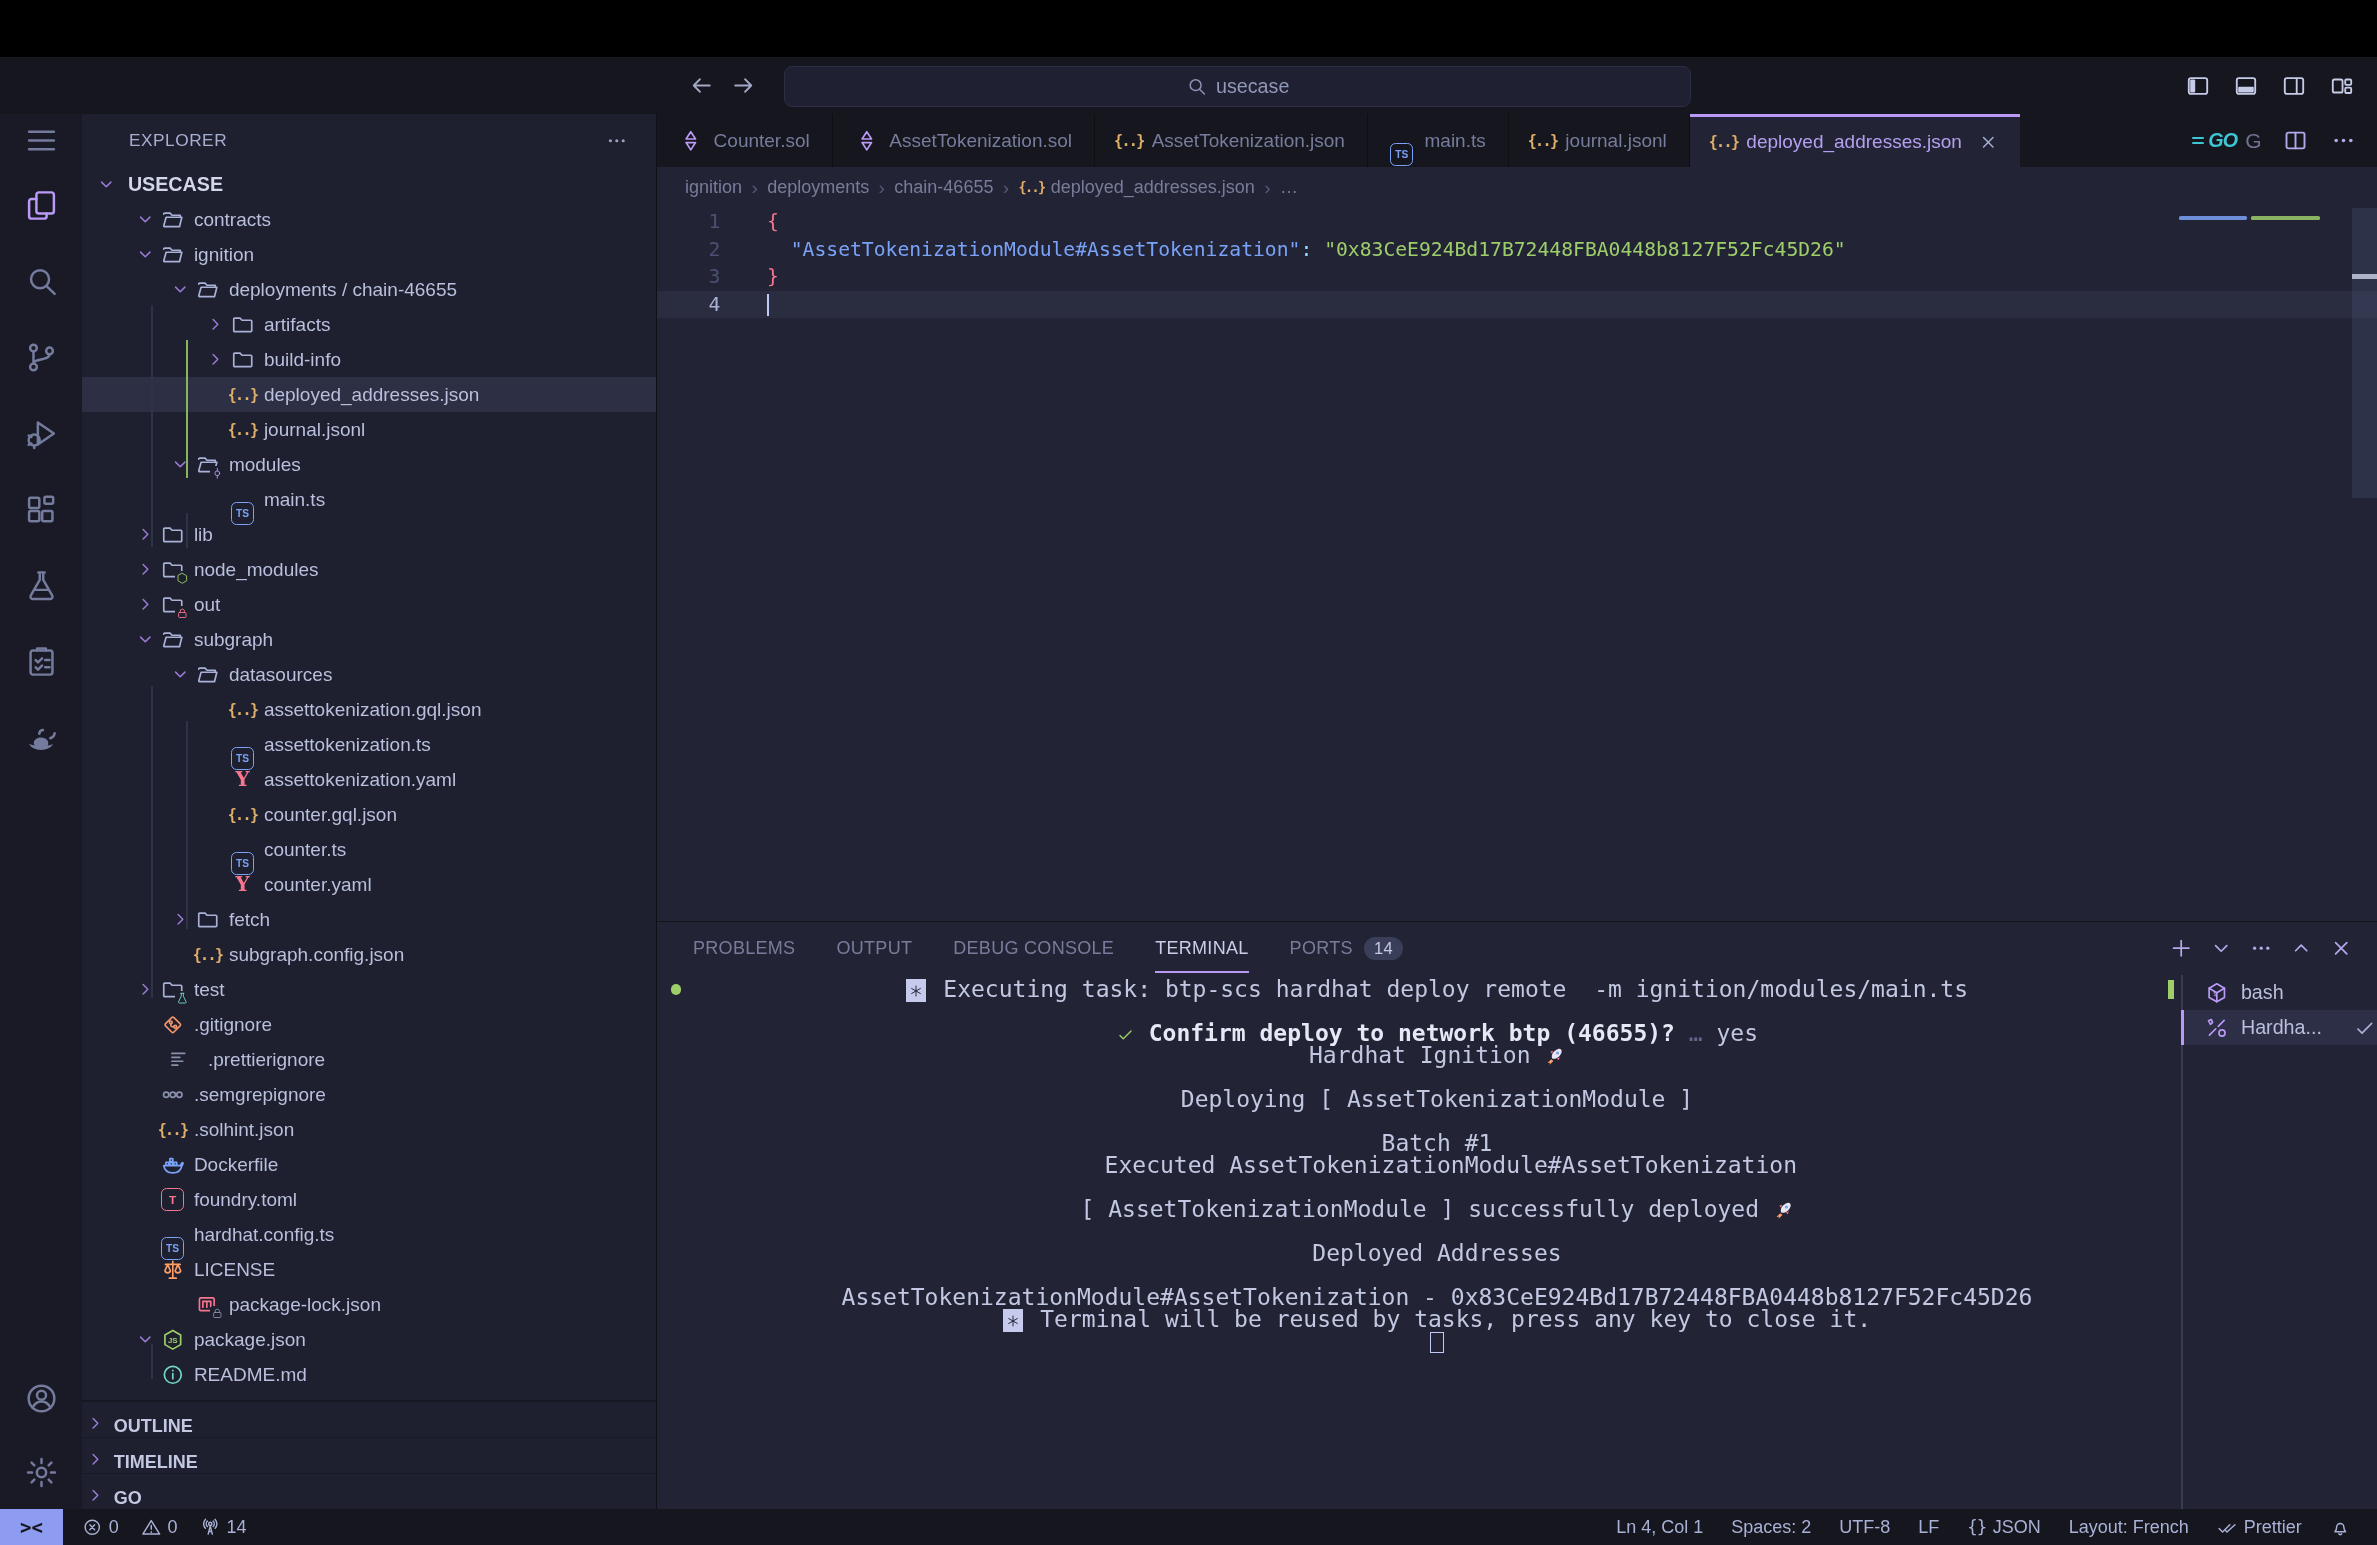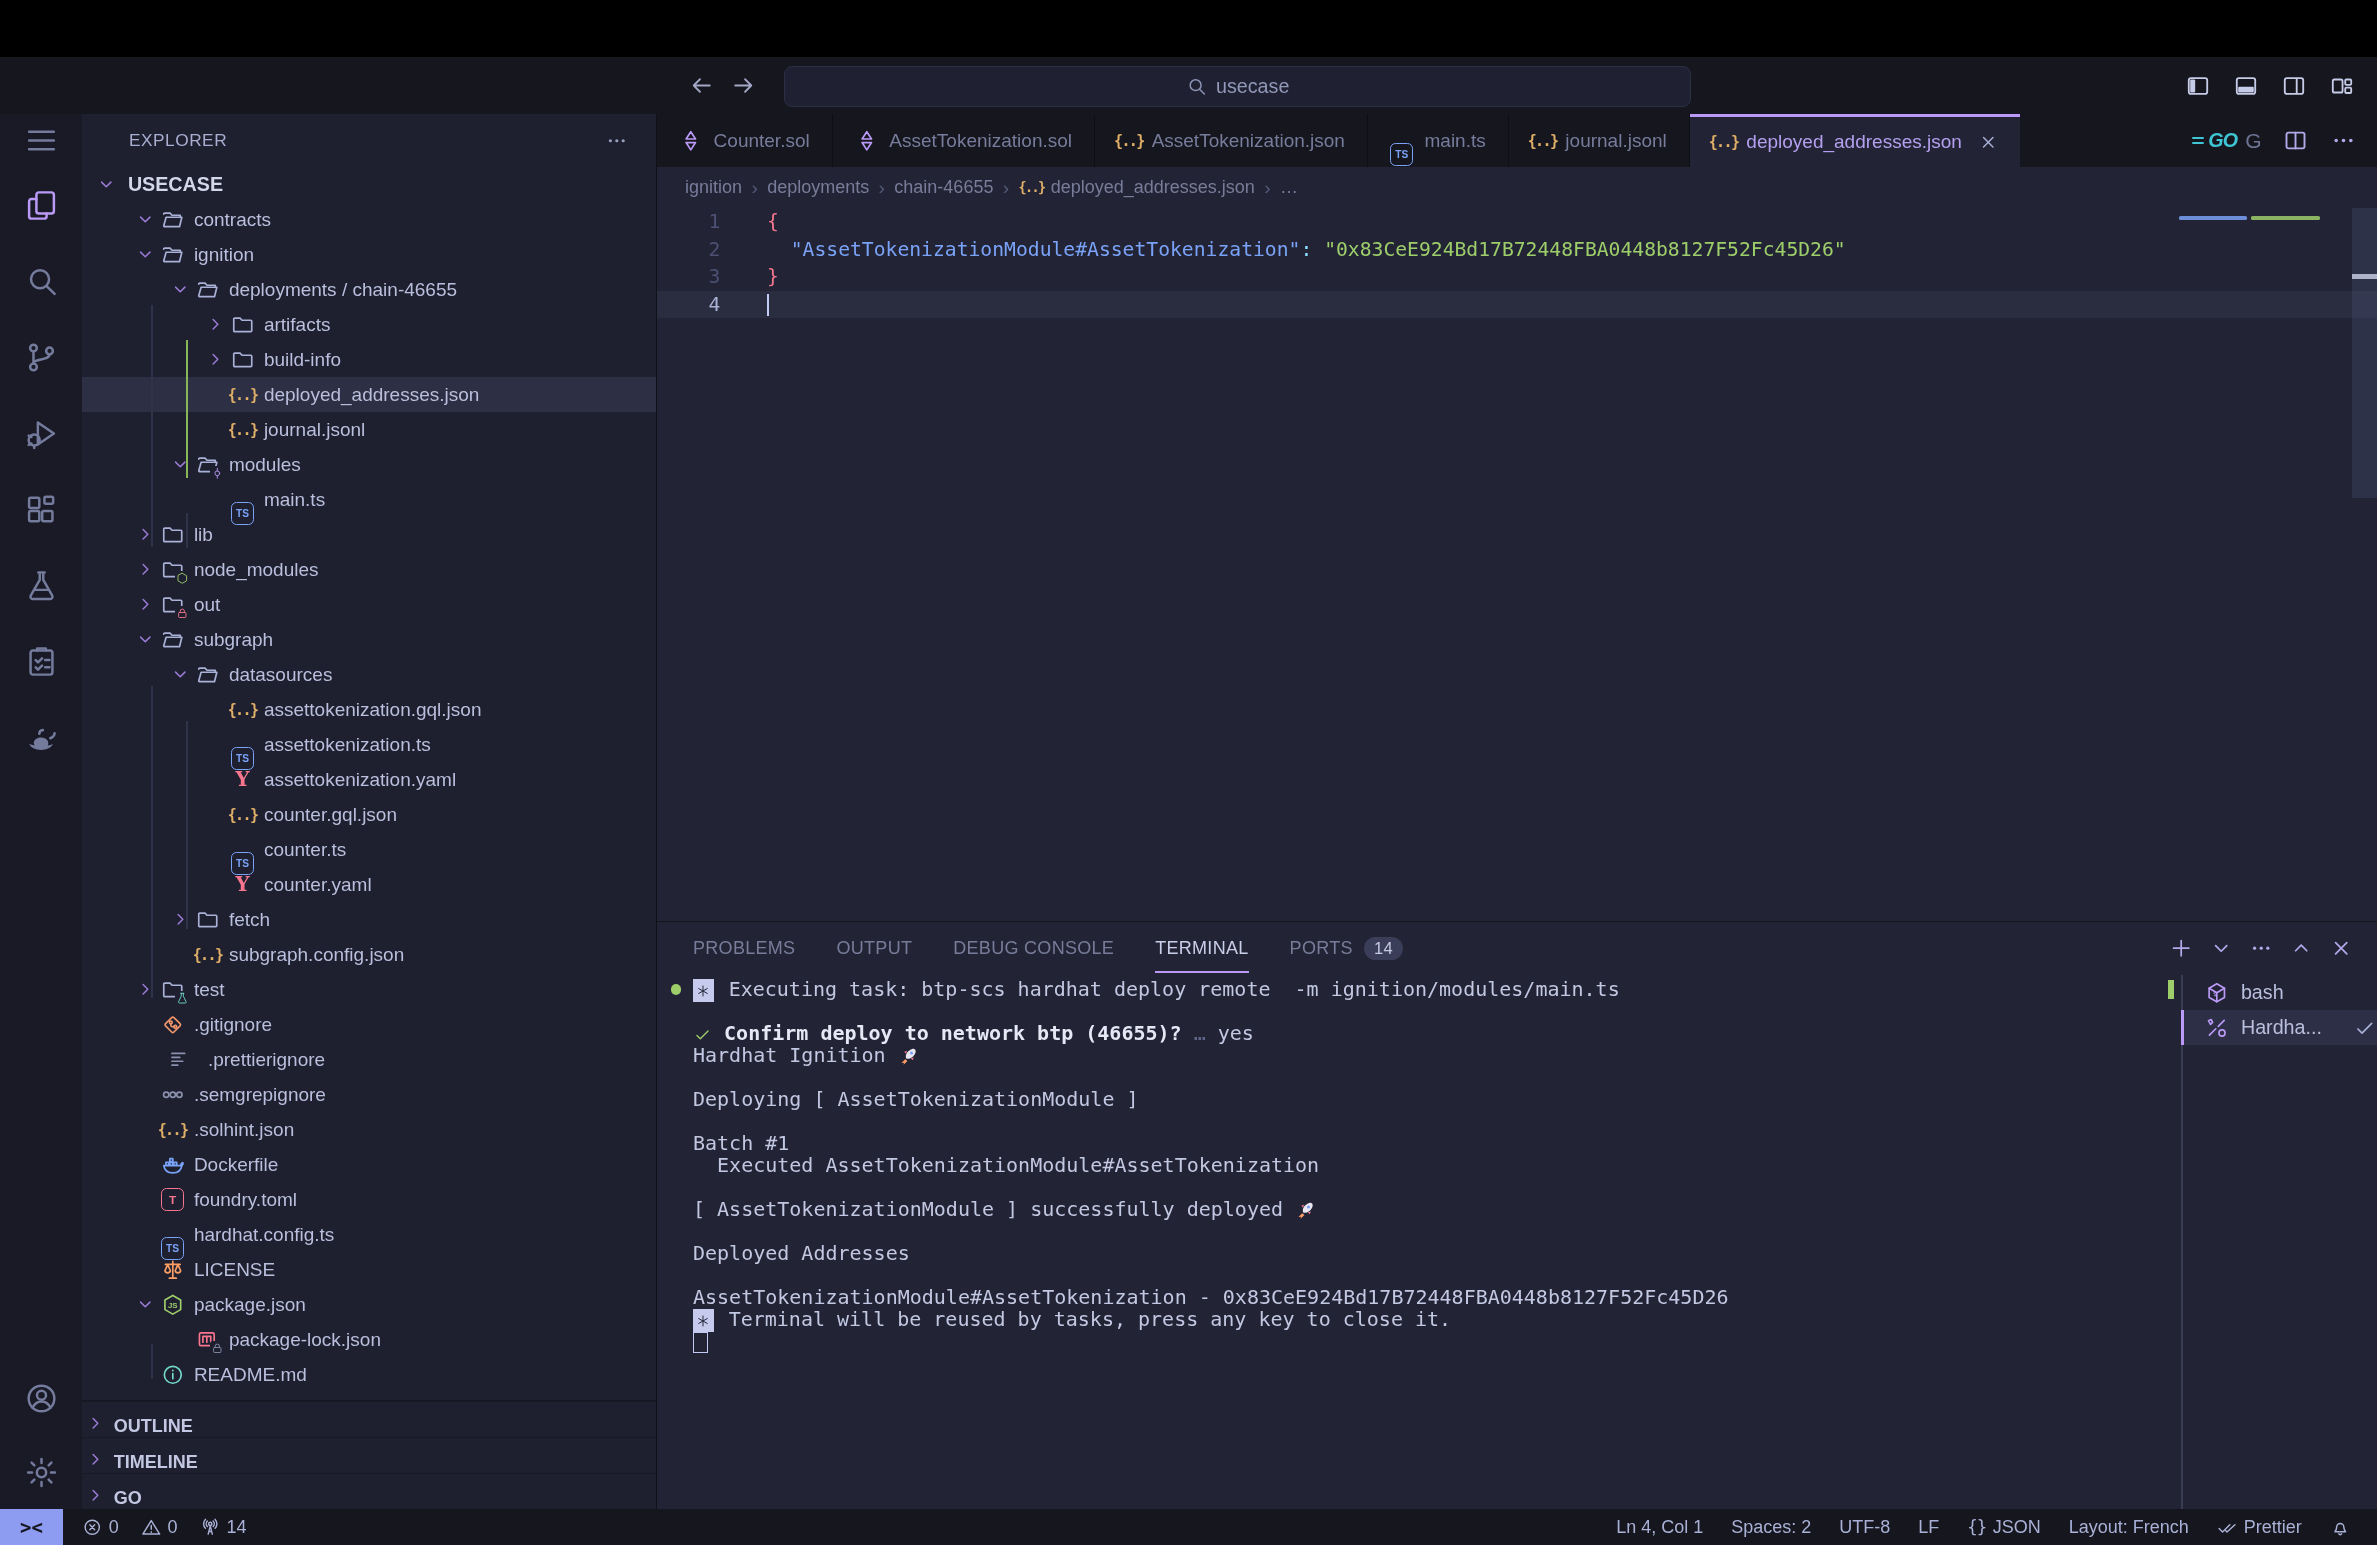--- a/index.html
+++ b/index.html
@@ -93,21 +93,21 @@
   #ptabs{display:flex;align-items:center;gap:41px;height:100%;}
   .ptab{position:relative;height:100%;display:flex;align-items:center;gap:11px;font-size:18px;letter-spacing:0.3px;
         color:#787c99;cursor:pointer;}
   .ptab.active{color:#c9cee8;}
   .ptab.active::after{content:"";position:absolute;left:0;right:0;bottom:1.6px;height:2.4px;background:#bb9af7;}
   .pbadge{background:#3a3e58;color:#c5cae3;border-radius:14px;font-size:16.5px;padding:2.4px 10.2px;}
   #pacts{display:flex;align-items:center;gap:15.7px;color:#b3a9ea;}
   #pacts .tact{width:24.4px;height:24.4px;}
   .panelbody{flex:1;display:flex;position:relative;min-height:0;}
   .term{width:1528px;padding:3.1px 0 0 36px;box-sizing:border-box;font-family:"DejaVu Sans Mono",monospace;
-        font-size:20px;color:#c3c8e2;}
+        font-size:23px;color:#c3c8e2;text-align:center;}
   .tl{height:22px;line-height:22px;white-space:pre;position:relative;}
   .tl .b{font-weight:bold;color:#e6e9f5;}
   .tl .green{color:#9ece6a;}
   .tl .dim{color:#62678a;}
   .tbadge{display:inline-flex;align-items:center;justify-content:center;background:#c6cbee;color:#222436;
           width:20.5px;height:23.6px;vertical-align:middle;margin-right:3.1px;}
   .tbadge svg{width:14px;height:14px;}
   .term-dot{position:absolute;left:-22px;top:6.3px;width:10.2px;height:10.2px;border-radius:50%;background:#9ece6a;}
   .term-cursor{display:inline-block;width:12.6px;height:19px;border:1.6px solid #c0caf5;vertical-align:middle;}
   .rocket{display:inline-block;width:20.5px;height:20.5px;vertical-align:middle;}
@@ -658,49 +658,49 @@
           <div class="tree-row" style="padding-left: 50px;">
             <span class="chev"></span>
             <span class="fi c-orange">
               <svg class="ic " viewBox="0 0 24 24" fill="none" stroke="currentColor" stroke-width="1.7" stroke-linecap="round" stroke-linejoin="round">
                 <path d="M12 3.5v17M8.5 20.5h7M4.5 6.5h15"></path>
                 <path d="M6.8 6.8L4 13a2.9 2.9 0 0 0 5.6 0zM17.2 6.8L14.4 13a2.9 2.9 0 0 0 5.6 0z"></path>
               </svg>
             </span>
             <span class="tlabel">LICENSE</span>
           </div>
+          <div class="tree-row" style="padding-left: 85px;">
+            <span class="chev"></span>
+            <span class="fi c-pink">
+              <svg class="ic " viewBox="0 0 24 24" fill="none" stroke="currentColor" stroke-width="1.7" stroke-linecap="round" stroke-linejoin="round">
+                <rect x="3.5" y="5" width="15" height="13" rx="1.5"></rect>
+                <path d="M7 14.5V8.5h8v6M11 8.5v6"></path>
+              </svg>
+              <span class="fb c-gray">
+                <svg class="ic " viewBox="0 0 24 24" fill="none" stroke="currentColor" stroke-width="1.7" stroke-linecap="round" stroke-linejoin="round">
+                  <rect x="5" y="10.5" width="14" height="9.5" rx="1.5"></rect>
+                  <path d="M8 10.5V8a4 4 0 0 1 8 0v2.5"></path>
+                </svg>
+              </span>
+            </span>
+            <span class="tlabel">package-lock.json</span>
+          </div>
           <div class="tree-row" style="padding-left: 50px;">
             <span class="chev">
               <svg class="ic " viewBox="0 0 24 24" fill="none" stroke="currentColor" stroke-width="1.7" stroke-linecap="round" stroke-linejoin="round">
                 <path d="M6.5 9.5l5.5 5.5 5.5-5.5"></path>
               </svg>
             </span>
             <span class="fi c-green">
               <svg class="ic " viewBox="0 0 24 24" fill="none" stroke="currentColor" stroke-width="1.7" stroke-linecap="round" stroke-linejoin="round">
                 <path d="M12 2.5l8 4.6v9.8l-8 4.6-8-4.6V7.1z"></path>
                 <text x="12" y="15.5" font-size="8" font-weight="bold" fill="currentColor" stroke="none" text-anchor="middle" font-family="Liberation Sans,sans-serif">JS</text>
               </svg>
             </span>
             <span class="tlabel">package.json</span>
-          </div>
-          <div class="tree-row" style="padding-left: 85px;">
-            <span class="chev"></span>
-            <span class="fi c-pink">
-              <svg class="ic " viewBox="0 0 24 24" fill="none" stroke="currentColor" stroke-width="1.7" stroke-linecap="round" stroke-linejoin="round">
-                <rect x="3.5" y="5" width="15" height="13" rx="1.5"></rect>
-                <path d="M7 14.5V8.5h8v6M11 8.5v6"></path>
-              </svg>
-              <span class="fb c-gray">
-                <svg class="ic " viewBox="0 0 24 24" fill="none" stroke="currentColor" stroke-width="1.7" stroke-linecap="round" stroke-linejoin="round">
-                  <rect x="5" y="10.5" width="14" height="9.5" rx="1.5"></rect>
-                  <path d="M8 10.5V8a4 4 0 0 1 8 0v2.5"></path>
-                </svg>
-              </span>
-            </span>
-            <span class="tlabel">package-lock.json</span>
           </div>
           <div class="tree-row" style="padding-left: 50px;">
             <span class="chev"></span>
             <span class="fi c-teal">
               <svg class="ic " viewBox="0 0 24 24" fill="none" stroke="currentColor" stroke-width="1.7" stroke-linecap="round" stroke-linejoin="round">
                 <circle cx="12" cy="12" r="8.6"></circle>
                 <path d="M12 7.4v.5M12 10.8V16"></path>
               </svg>
             </span>
             <span class="tlabel">README.md</span>

